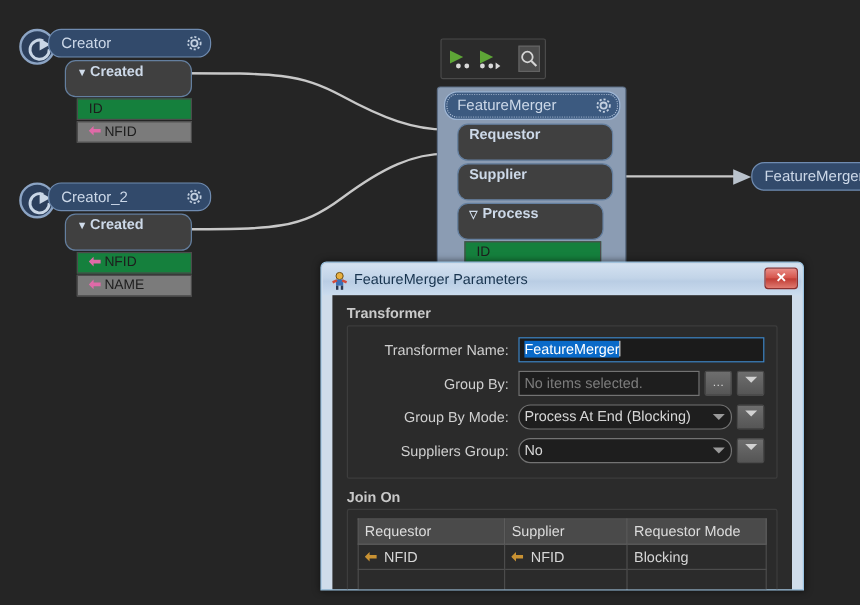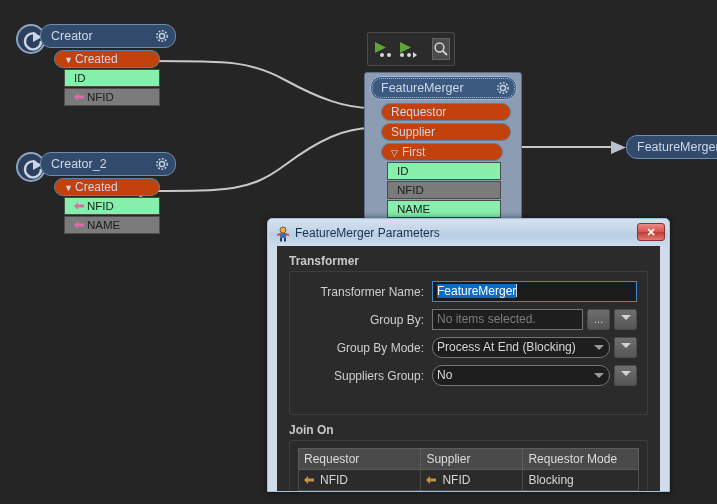--- a/index.html
+++ b/index.html
@@ -49,35 +49,36 @@
     left: 0; top: 0;
     width: 30px; height: 30px;
     border-radius: 50%;
     background: #2c3f5c;
     border: 2px solid #8ca4c4;
   }
   .creator-bullet svg { position: absolute; left: 4px; top: 4px; }
 
   .port {
     position: relative;
-    height: 18px;
-    background: #c2410c;
+    height: 31px;
+    background: #404040;
     border: 1px solid #647f9f;
     border-radius: 9px;
     color: #cdd9e8;
     font-size: 12px;
     line-height: 17px;
     padding-left: 9px;
     white-space: nowrap;
     overflow: hidden;
+    font-weight: bold;
   }
   .port .tri { display:inline-block; width: 9px; margin-right: 2px; color: #d0dcea; font-size: 9px; }
   .attr-row {
     height: 18px;
-    background: #86efac;
+    background: #15803d;
     border: 1px solid #4c4c4c;
     color: #1d1d1d;
     font-size: 11.5px;
     line-height: 16px;
     padding-left: 9px;
     white-space: nowrap;
     overflow: hidden;
     position: relative;
   }
   .attr-row.dark { background: #7b7b7b; }
@@ -153,21 +154,21 @@
     left: 9px; right: 9px; top: 27px; bottom: 0;
     background: #2b2b2b;
     color: #d2d2d2;
     overflow: hidden;
   }
   .grp-label { font-size: 12px; color: #c9c9c9; padding: 8px 0 3px 12px; font-weight: bold; }
   .grp-box {
     margin: 0 12px;
     border: 1px solid #3d3d3d;
     border-radius: 2px;
-    padding: 9px 10px 28px 10px;
+    padding: 9px 10px 12px 10px;
   }
   .frow { display: flex; align-items: center; margin-bottom: 7px; }
   .frow:last-child { margin-bottom: 0; }
   .flabel { width: 132px; text-align: right; font-size: 12px; color: #cfcfcf; padding-right: 8px; }
   .fin {
     flex: 1;
     height: 21px;
     background: #1e1e1e;
     border: 1px solid #737373;
     color: #d7d7d7;
@@ -336,21 +337,21 @@
           </svg>
         </span>
       </div>
       <div class="port" style="margin:3px 10px 0 16px;">
         <span>Requestor</span>
       </div>
       <div class="port" style="margin:2px 10px 0 16px;">
         <span>Supplier</span>
       </div>
       <div class="port" style="margin:2px 18px 0 16px;">
-        <span class="tri">▽</span><span>First</span>
+        <span class="tri">▽</span><span>Process</span>
       </div>
       <div class="attr-row" style="margin:1px 20px 0 22px;">
         <span>ID</span>
       </div>
       <div class="attr-row dark" style="margin:1px 20px 0 22px;">
         <span>NFID</span>
       </div>
       <div class="attr-row" style="margin:1px 20px 0 22px;">
         <span>NAME</span>
       </div>

